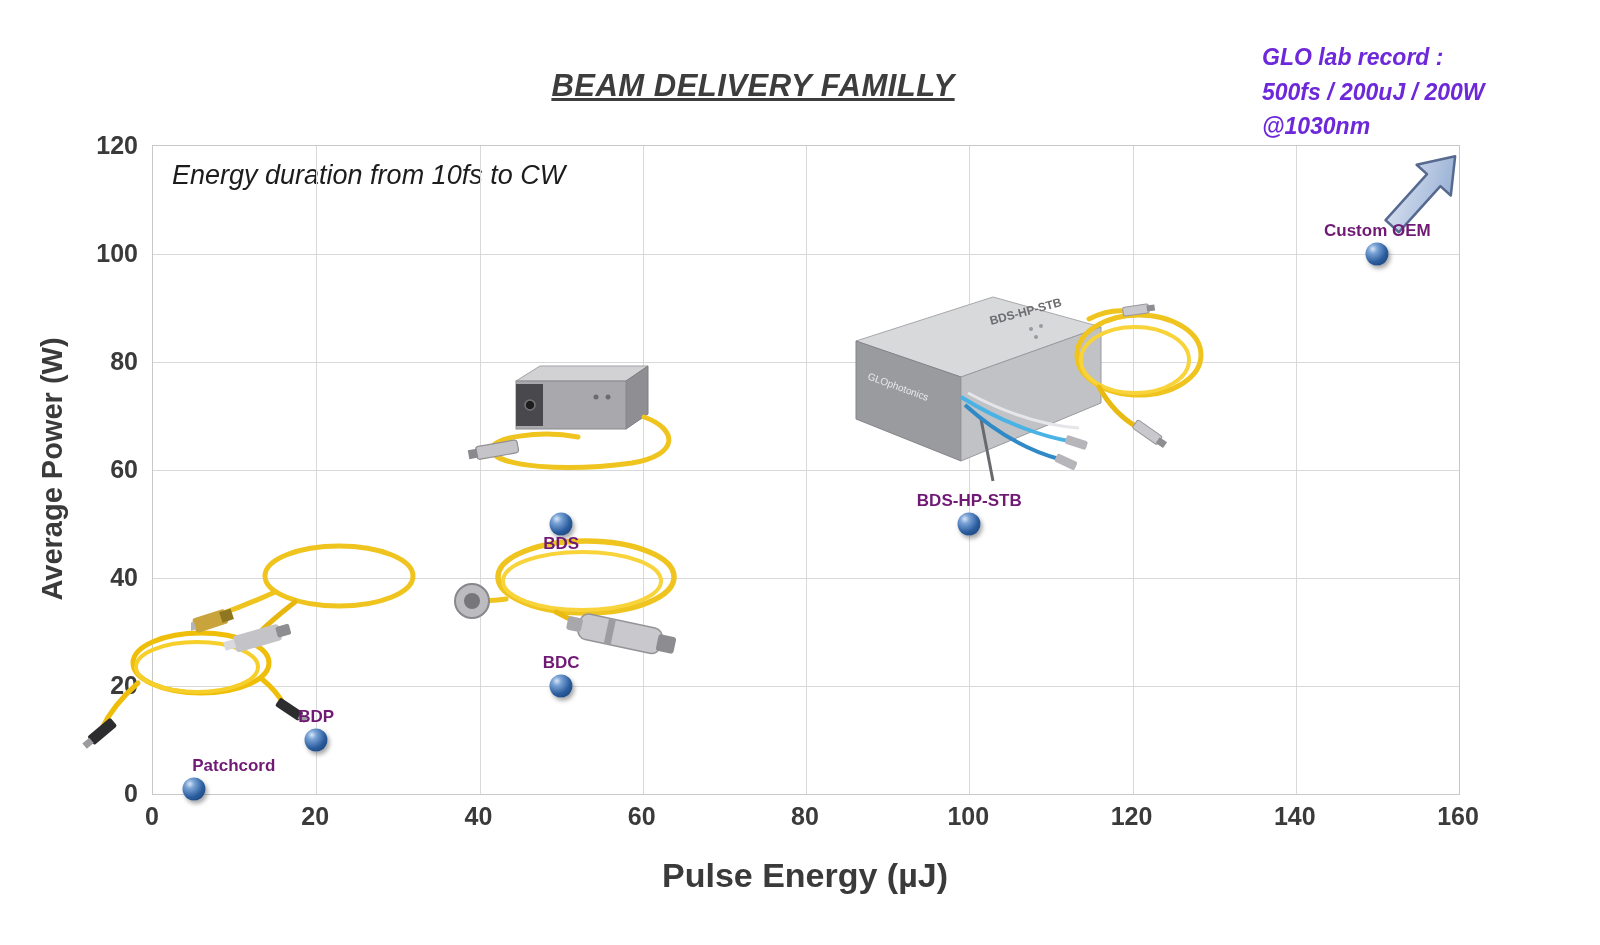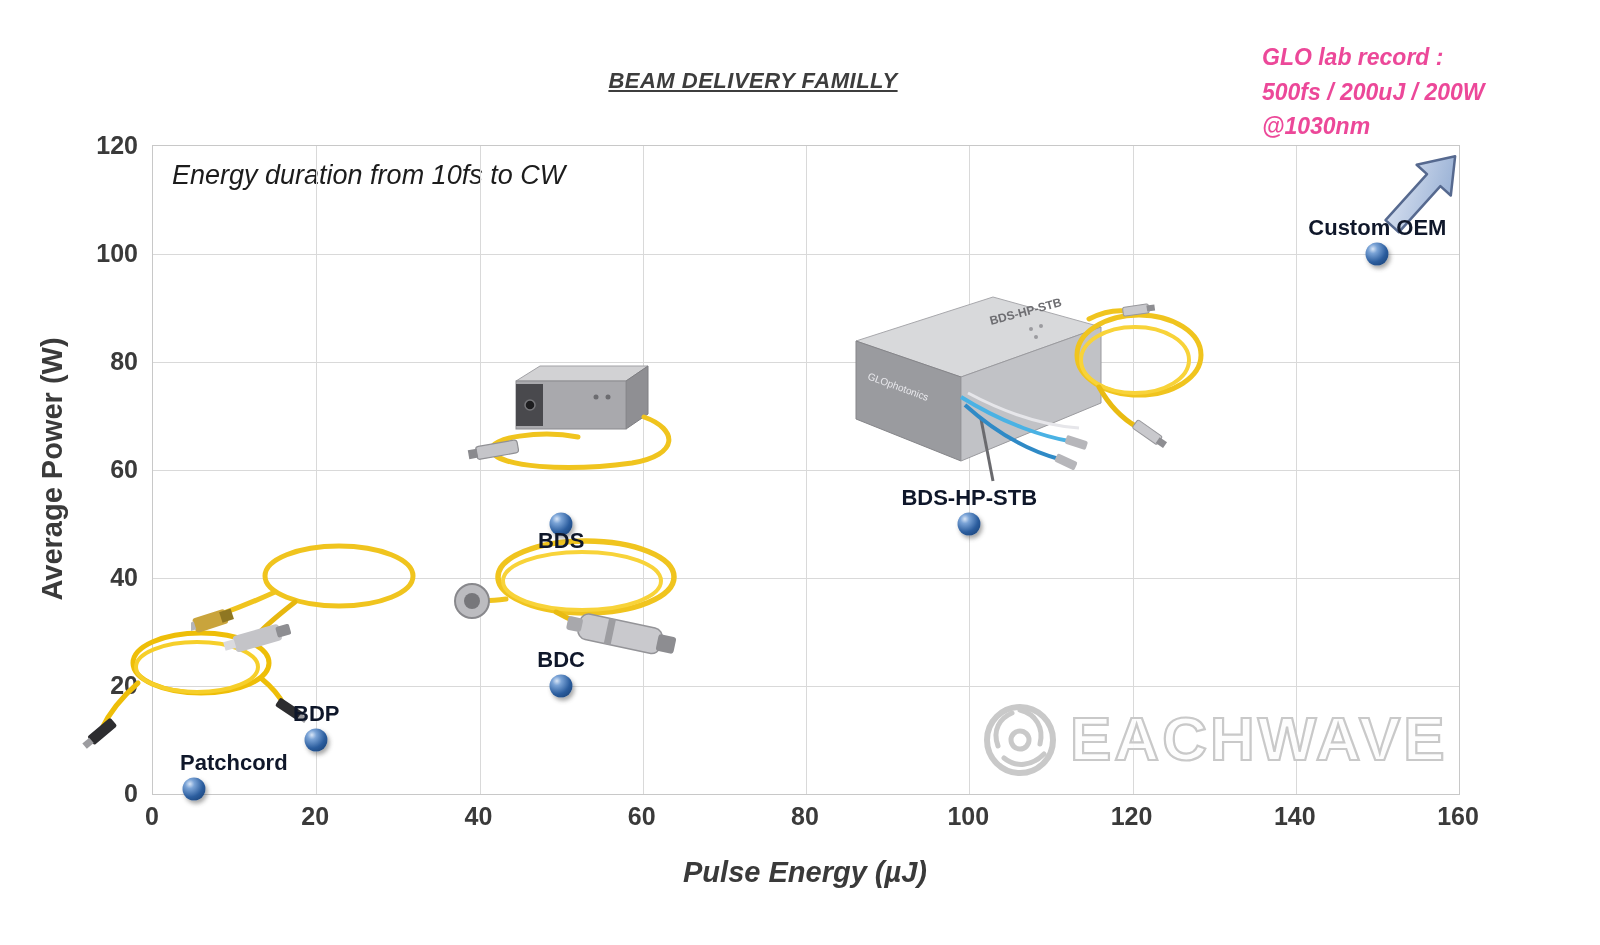--- a/index.html
+++ b/index.html
@@ -1,42 +1,42 @@
 <!DOCTYPE html>
 <html><head>
 <meta charset="utf-8">
 <style>
   html,body{margin:0;padding:0;background:#fff;}
   .stage{position:relative;width:1600px;height:945px;background:#ffffff;overflow:hidden;
          font-family:"Liberation Sans",sans-serif;color:#3d3d3d;}
   .title{position:absolute;left:353px;top:68px;width:800px;text-align:center;
-         font-size:22px;font-weight:bold;font-style:italic;text-decoration:underline;
+         font-size:31px;font-weight:bold;font-style:italic;text-decoration:underline;
          color:#3d3d3d;letter-spacing:.5px;}
-  .record{position:absolute;left:1262px;top:40px;color:#ec4899;font-weight:bold;
+  .record{position:absolute;left:1262px;top:40px;color:#6d28d9;font-weight:bold;
           font-style:italic;font-size:23px;line-height:1.5;}
   .note{position:absolute;left:172px;top:160px;font-style:italic;font-size:27px;color:#1c1c1c;}
   .plot{position:absolute;left:152px;top:145px;width:1306px;height:648px;
         border:1px solid #c8c8c8;overflow:visible;}
   .grid{position:absolute;background:#d9d9d9;z-index:1;}
   .grid.v{top:0;bottom:0;width:1px;}
   .grid.h{left:0;right:0;height:1px;}
   .xticks{position:absolute;left:152px;top:802px;width:1306px;height:34px;}
   .xtick{position:absolute;transform:translateX(-50%);font-size:25px;font-weight:bold;color:#3a3a3a;}
   .yticks{position:absolute;left:70px;top:145px;width:68px;height:648px;}
   .ytick{position:absolute;right:0;transform:translateY(-50%);font-size:25px;font-weight:bold;color:#3a3a3a;}
   .xlabel{position:absolute;left:152px;top:856px;width:1306px;text-align:center;
-          font-size:29px;font-weight:bold;color:#3a3a3a;font-style:italic;}
+          font-size:34px;font-weight:bold;color:#3a3a3a;}
   .ylabel{position:absolute;left:52px;top:469px;transform:translate(-50%,-50%) rotate(-90deg);
           font-size:29px;font-weight:bold;color:#3a3a3a;white-space:nowrap;}
   .dot{position:absolute;width:23px;height:23px;border-radius:50%;
        transform:translate(-50%,-50%);z-index:3;
        background:radial-gradient(circle at 32% 28%,#d9e6f7 0%,#7aa3d6 20%,#2b5d9e 58%,#14396a 100%);
        box-shadow:2px 3px 4px rgba(60,60,60,.45);}
   .dot-label{position:absolute;transform:translate(-50%,calc(-100% - 13px));
-             font-size:22px;font-weight:bold;color:#0f172a;white-space:nowrap;z-index:4;}
+             font-size:17px;font-weight:bold;color:#701a75;white-space:nowrap;z-index:4;}
   .photo{position:absolute;z-index:2;}
   .arrow{position:absolute;z-index:2;}
   .watermark{position:absolute;left:978px;top:698px;display:flex;align-items:center;gap:8px;
              z-index:5;pointer-events:none;}
   .watermark text, .photo text{font-family:"Liberation Sans",sans-serif;}
 </style>
 </head>
 <body>
 
 <div class="stage">
@@ -202,26 +202,14 @@
       <div class="xtick" style="left: 25%;">40</div>
       <div class="xtick" style="left: 37.5%;">60</div>
       <div class="xtick" style="left: 50%;">80</div>
       <div class="xtick" style="left: 62.5%;">100</div>
       <div class="xtick" style="left: 75%;">120</div>
       <div class="xtick" style="left: 87.5%;">140</div>
       <div class="xtick" style="left: 100%;">160</div>
     </div>
   <div class="xlabel">Pulse Energy (µJ)</div>
 
-  <div class="watermark">
-    <svg width="84" height="84" viewBox="0 0 84 84">
-      <circle cx="42" cy="42" r="33" fill="none" stroke="#c9c9c9" stroke-width="6"></circle>
-      <path d="M42,12 C58,16 66,30 62,46" fill="none" stroke="#c9c9c9" stroke-width="5" stroke-linecap="round"></path>
-      <path d="M66,56 C54,68 38,70 26,60" fill="none" stroke="#c9c9c9" stroke-width="5" stroke-linecap="round"></path>
-      <path d="M20,48 C14,32 22,20 34,15" fill="none" stroke="#c9c9c9" stroke-width="5" stroke-linecap="round"></path>
-      <circle cx="42" cy="42" r="9" fill="none" stroke="#c9c9c9" stroke-width="5"></circle>
-    </svg>
-    <svg width="410" height="76" viewBox="0 0 410 76">
-      <text x="0" y="58" font-size="62" font-weight="bold" letter-spacing="3" fill="#fdfdfd" fill-opacity="0.85" stroke="#c9c9c9" stroke-width="2.2">EACHWAVE</text>
-    </svg>
-  </div>
 
 </div>
 
 </body></html>

